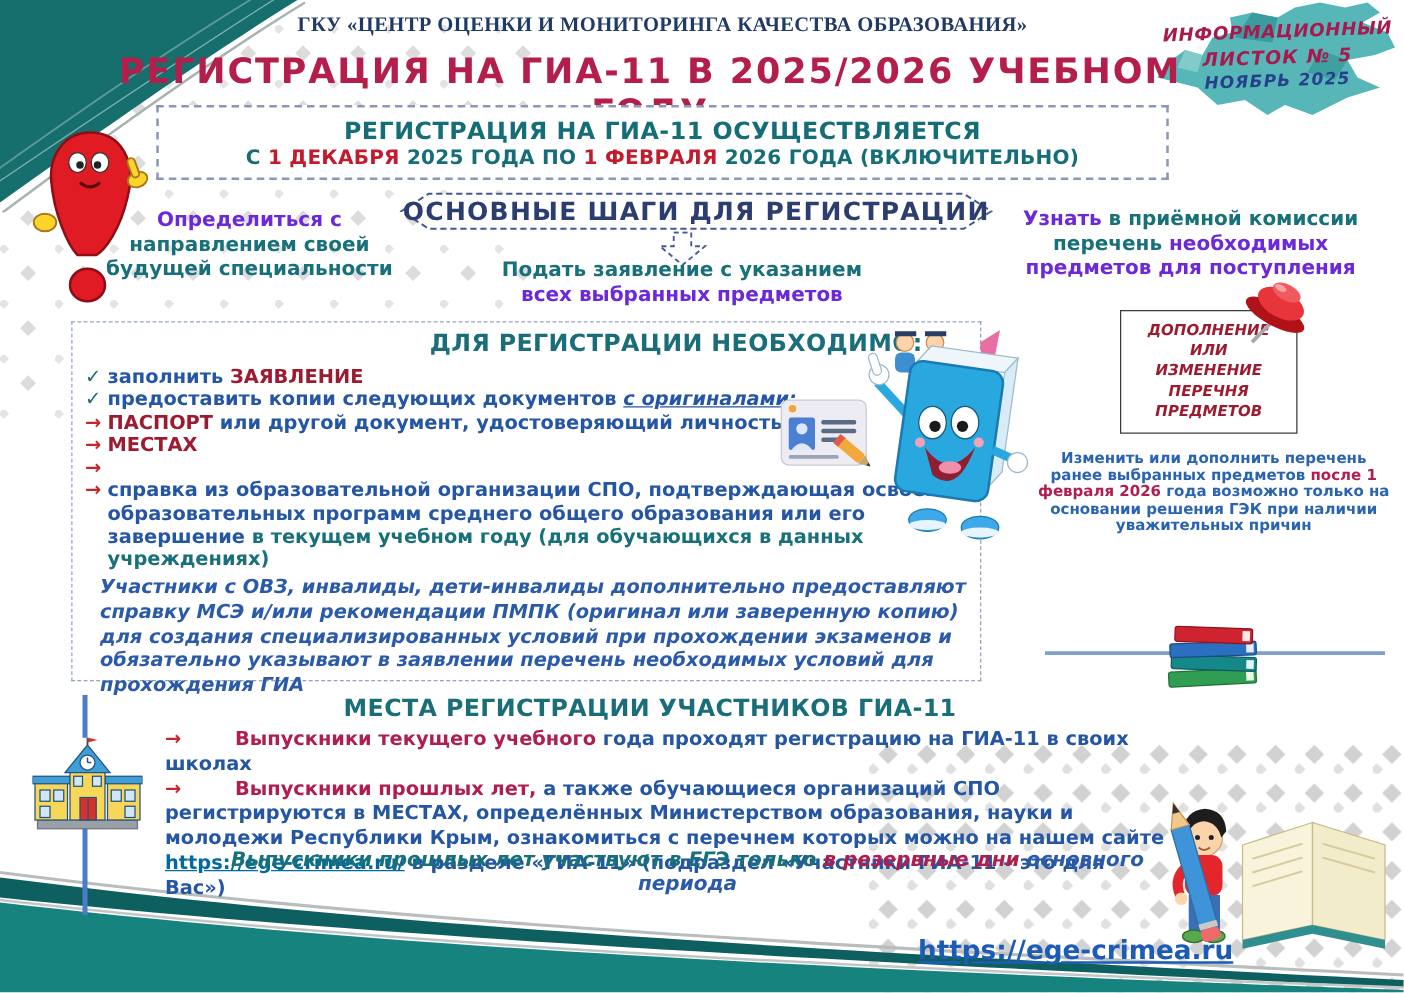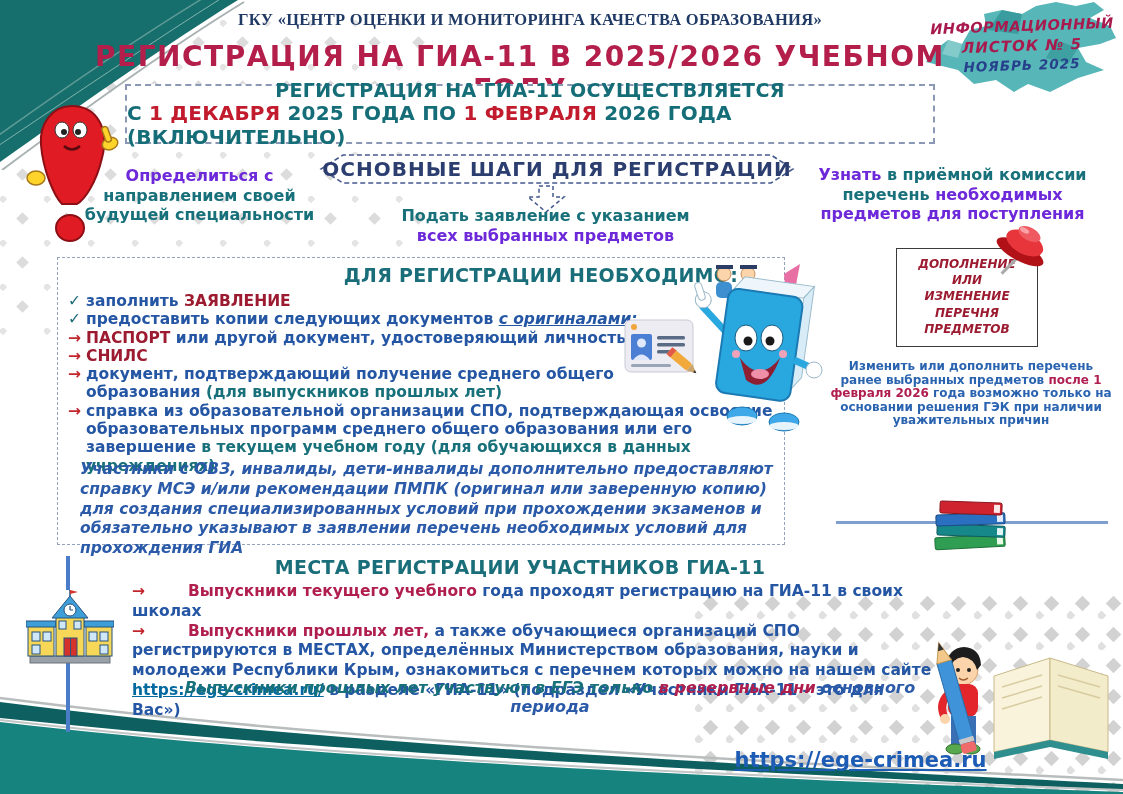--- a/index.html
+++ b/index.html
@@ -21,21 +21,21 @@
     font-weight:700;font-size:16.5px;color:#203a66;letter-spacing:.3px;text-align:center;}
   .main-title{top:40px;left:50px;width:940px;font-size:28px;font-weight:700;color:#b31e4b;letter-spacing:1.5px;}
 
   .info1{top:18px;left:5px;width:198px;font-size:14.5px;font-weight:700;font-style:italic;color:#a81a4d;letter-spacing:.5px;transform:rotate(-2deg);}
   .info2{top:37px;left:5px;width:198px;font-size:15px;font-weight:700;font-style:italic;color:#a81a4d;letter-spacing:1px;transform:rotate(-2deg);}
   .info3{top:57px;left:5px;width:198px;font-size:13.5px;font-weight:700;font-style:italic;color:#27408b;letter-spacing:1px;transform:rotate(-2deg);}
 
   .period-box{left:125px;top:84px;width:806px;height:56px;border:2px dashed #8a97b5;background:#fff;
     display:flex;flex-direction:column;justify-content:center;align-items:center;}
   .period-l1{font-size:19px;font-weight:600;color:#156d78;letter-spacing:.4px;}
-  .period-l2{font-size:20px;font-weight:600;color:#156d78;letter-spacing:.2px;}
+  .period-l2{font-size:16px;font-weight:600;color:#156d78;letter-spacing:.2px;}
   .period-l2 .red{color:#c11b2d;}
 
   .step-text{font-size:16px;font-weight:700;line-height:1.22;}
   .left-step{left:72px;top:166px;width:255px;}
   .center-step{left:393px;top:206px;width:305px;}
   .right-step{left:800px;top:165px;width:305px;}
 
   .banner-wrap{left:318px;top:150px;width:478px;height:38px;}
   .banner-text{position:absolute;left:0;top:0;width:100%;height:100%;display:flex;align-items:center;justify-content:center;
     font-size:20px;font-weight:600;color:#2c3e70;letter-spacing:1px;}
@@ -192,25 +192,24 @@
     <div class="req-item">
         <span class="marker chk">✓</span>
         <span class="txt"><span>предоставить копии следующих документов </span><span class="uline">с оригиналами:</span></span>
       </div>
     <div class="req-item">
         <span class="marker arr">→</span>
         <span class="txt"><span class="darkred" style="font-weight:700">ПАСПОРТ</span><span> или другой документ, удостоверяющий личность</span></span>
       </div>
     <div class="req-item">
         <span class="marker arr">→</span>
-        <span class="txt"><span class="darkred" style="font-weight:700">СНИЛС</span></span>
+        <span class="txt"><span class="darkred" style="font-weight:700">МЕСТАХ</span></span>
       </div>
     <div class="req-item">
         <span class="marker arr">→</span>
-        <span class="txt narrow"><span>документ, подтверждающий получение среднего общего образования </span><span class="teal">(для выпускников прошлых лет)</span></span>
       </div>
     <div class="req-item">
         <span class="marker arr">→</span>
         <span class="txt"><span>справка из образовательной организации СПО, подтверждающая освоение образовательных программ среднего общего образования или его завершение </span><span class="teal">в текущем учебном году (для обучающихся в данных учреждениях)</span></span>
       </div>
   </div>
   <div class="ovz">Участники с ОВЗ, инвалиды, дети-инвалиды дополнительно предоставляют справку МСЭ и/или рекомендации ПМПК (оригинал или заверенную копию) для создания специализированных условий при прохождении экзаменов и обязательно указывают в заявлении перечень необходимых условий для прохождения ГИА</div>
 
   <svg style="position:absolute;left:648px;top:4px" width="64" height="42" viewBox="0 0 64 42">
     <circle cx="18" cy="12" r="7" fill="#fcd4ac" stroke="#c98d5a"></circle>

